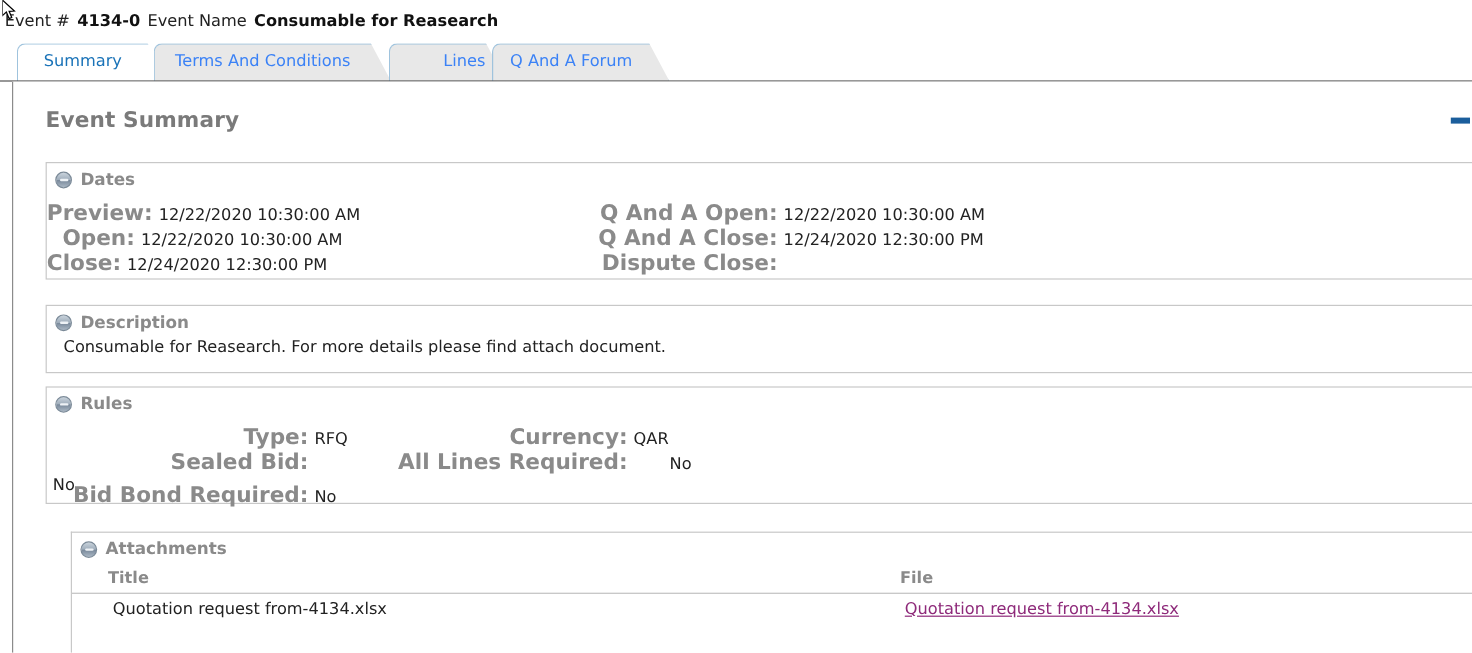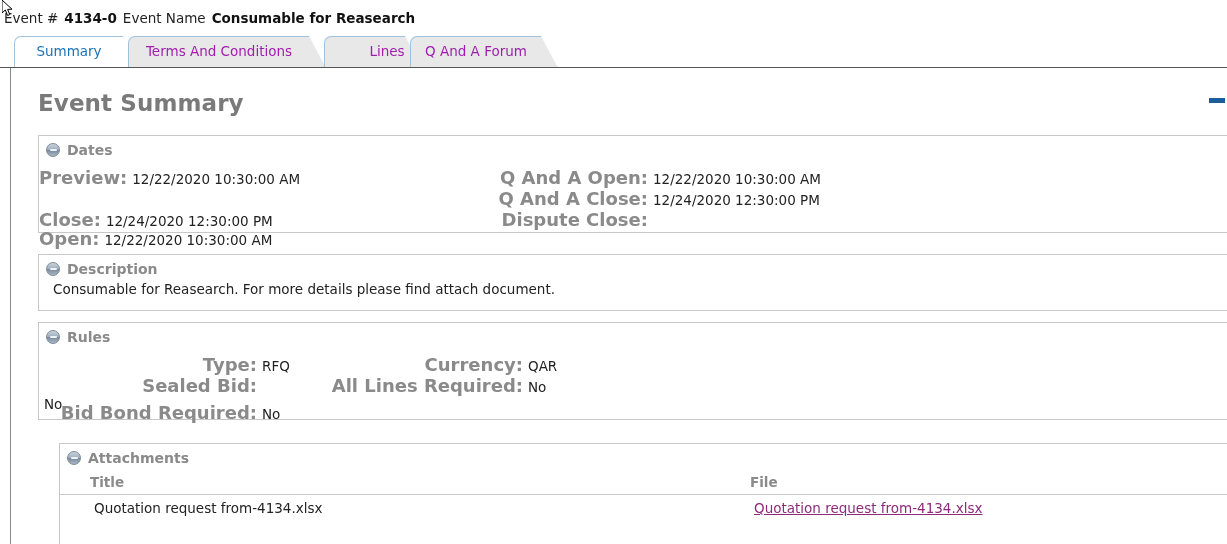--- a/index.html
+++ b/index.html
@@ -73,21 +73,21 @@
     -webkit-clip-path: polygon(0 0, calc(100% - 17px) 0, 100% 100%, 0 100%);
     clip-path: polygon(0 0, calc(100% - 17px) 0, 100% 100%, 0 100%);
   }
   .tab.active .tab-skew {
     background: #ffffff;
     border-color: #9fc3dd;
   }
   .tab .tab-label {
     position: relative;
     z-index: 2;
-    color: #a21caf;
+    color: #3b82f6;
     padding-right: 14px;
     font-weight: normal;
   }
   .tab.active .tab-label {
     color: #1a73b8;
   }
 
   
   .tab-underline {
     position: absolute;
@@ -104,21 +104,21 @@
     top: 68px;
     width: 1217px;
     height: 476px;
     border-left: 1px solid #8b8b8b;
     box-sizing: border-box;
     background: #ffffff;
   }
 
   .page-title {
     margin: 22px 0 0 27px;
-    font-size: 23px;
+    font-size: 18px;
     font-weight: bold;
     color: #7a7a7a;
     letter-spacing: 0.1px;
   }
 
   .minimize-dash {
     position: absolute;
     right: 2px;
     top: 30px;
     width: 16px;
@@ -266,21 +266,21 @@
     <div class="panel-header">
       <span class="collapse-icon"></span>
       <span class="panel-title">Dates</span>
     </div>
     <div class="fields">
 
       <div class="field-row" style="left:0px; top:6px; width:218px;">
         <span class="field-label" style="width:218px;">Preview:</span>
         <span class="field-value">12/22/2020 10:30:00 AM</span>
       </div>
-      <div class="field-row" style="left:0px; top:27px; width:218px;margin-top:40px;">
+      <div class="field-row" style="left:13px; top:27px; width:218px;">
         <span class="field-label" style="width:218px;">Open:</span>
         <span class="field-value">12/22/2020 10:30:00 AM</span>
       </div>
       <div class="field-row" style="left:0px; top:48px; width:218px;">
         <span class="field-label" style="width:218px;">Close:</span>
         <span class="field-value">12/24/2020 12:30:00 PM</span>
       </div>
 
       <div class="field-row" style="left:380px; top:6px;">
         <span class="field-label" style="width:229px;">Q And A Open:</span>
@@ -321,21 +321,21 @@
       </div>
       <div class="field-row" style="left:0px; top:54px;justify-content:flex-end;">
         <span class="field-label" style="width:218px;">Bid Bond Required:</span>
         <span class="field-value">No</span>
       </div>
 
       <div class="field-row" style="left:255px; top:6px;">
         <span class="field-label" style="width:229px;">Currency:</span>
         <span class="field-value">QAR</span>
       </div>
-      <div class="field-row" style="left:255px; top:27px;">
+      <div class="field-row" style="left:255px; top:27px;gap:30px;">
         <span class="field-label" style="width:229px;">All Lines Required:</span>
         <span class="field-value">No</span>
       </div>
     </div>
   </div>
 
   <div class="panel" style="left:48px; top:375px; width:1179px; height:101px; border-bottom:none;">
     <div class="panel-header">
       <span class="collapse-icon"></span>
       <span class="panel-title">Attachments</span>

